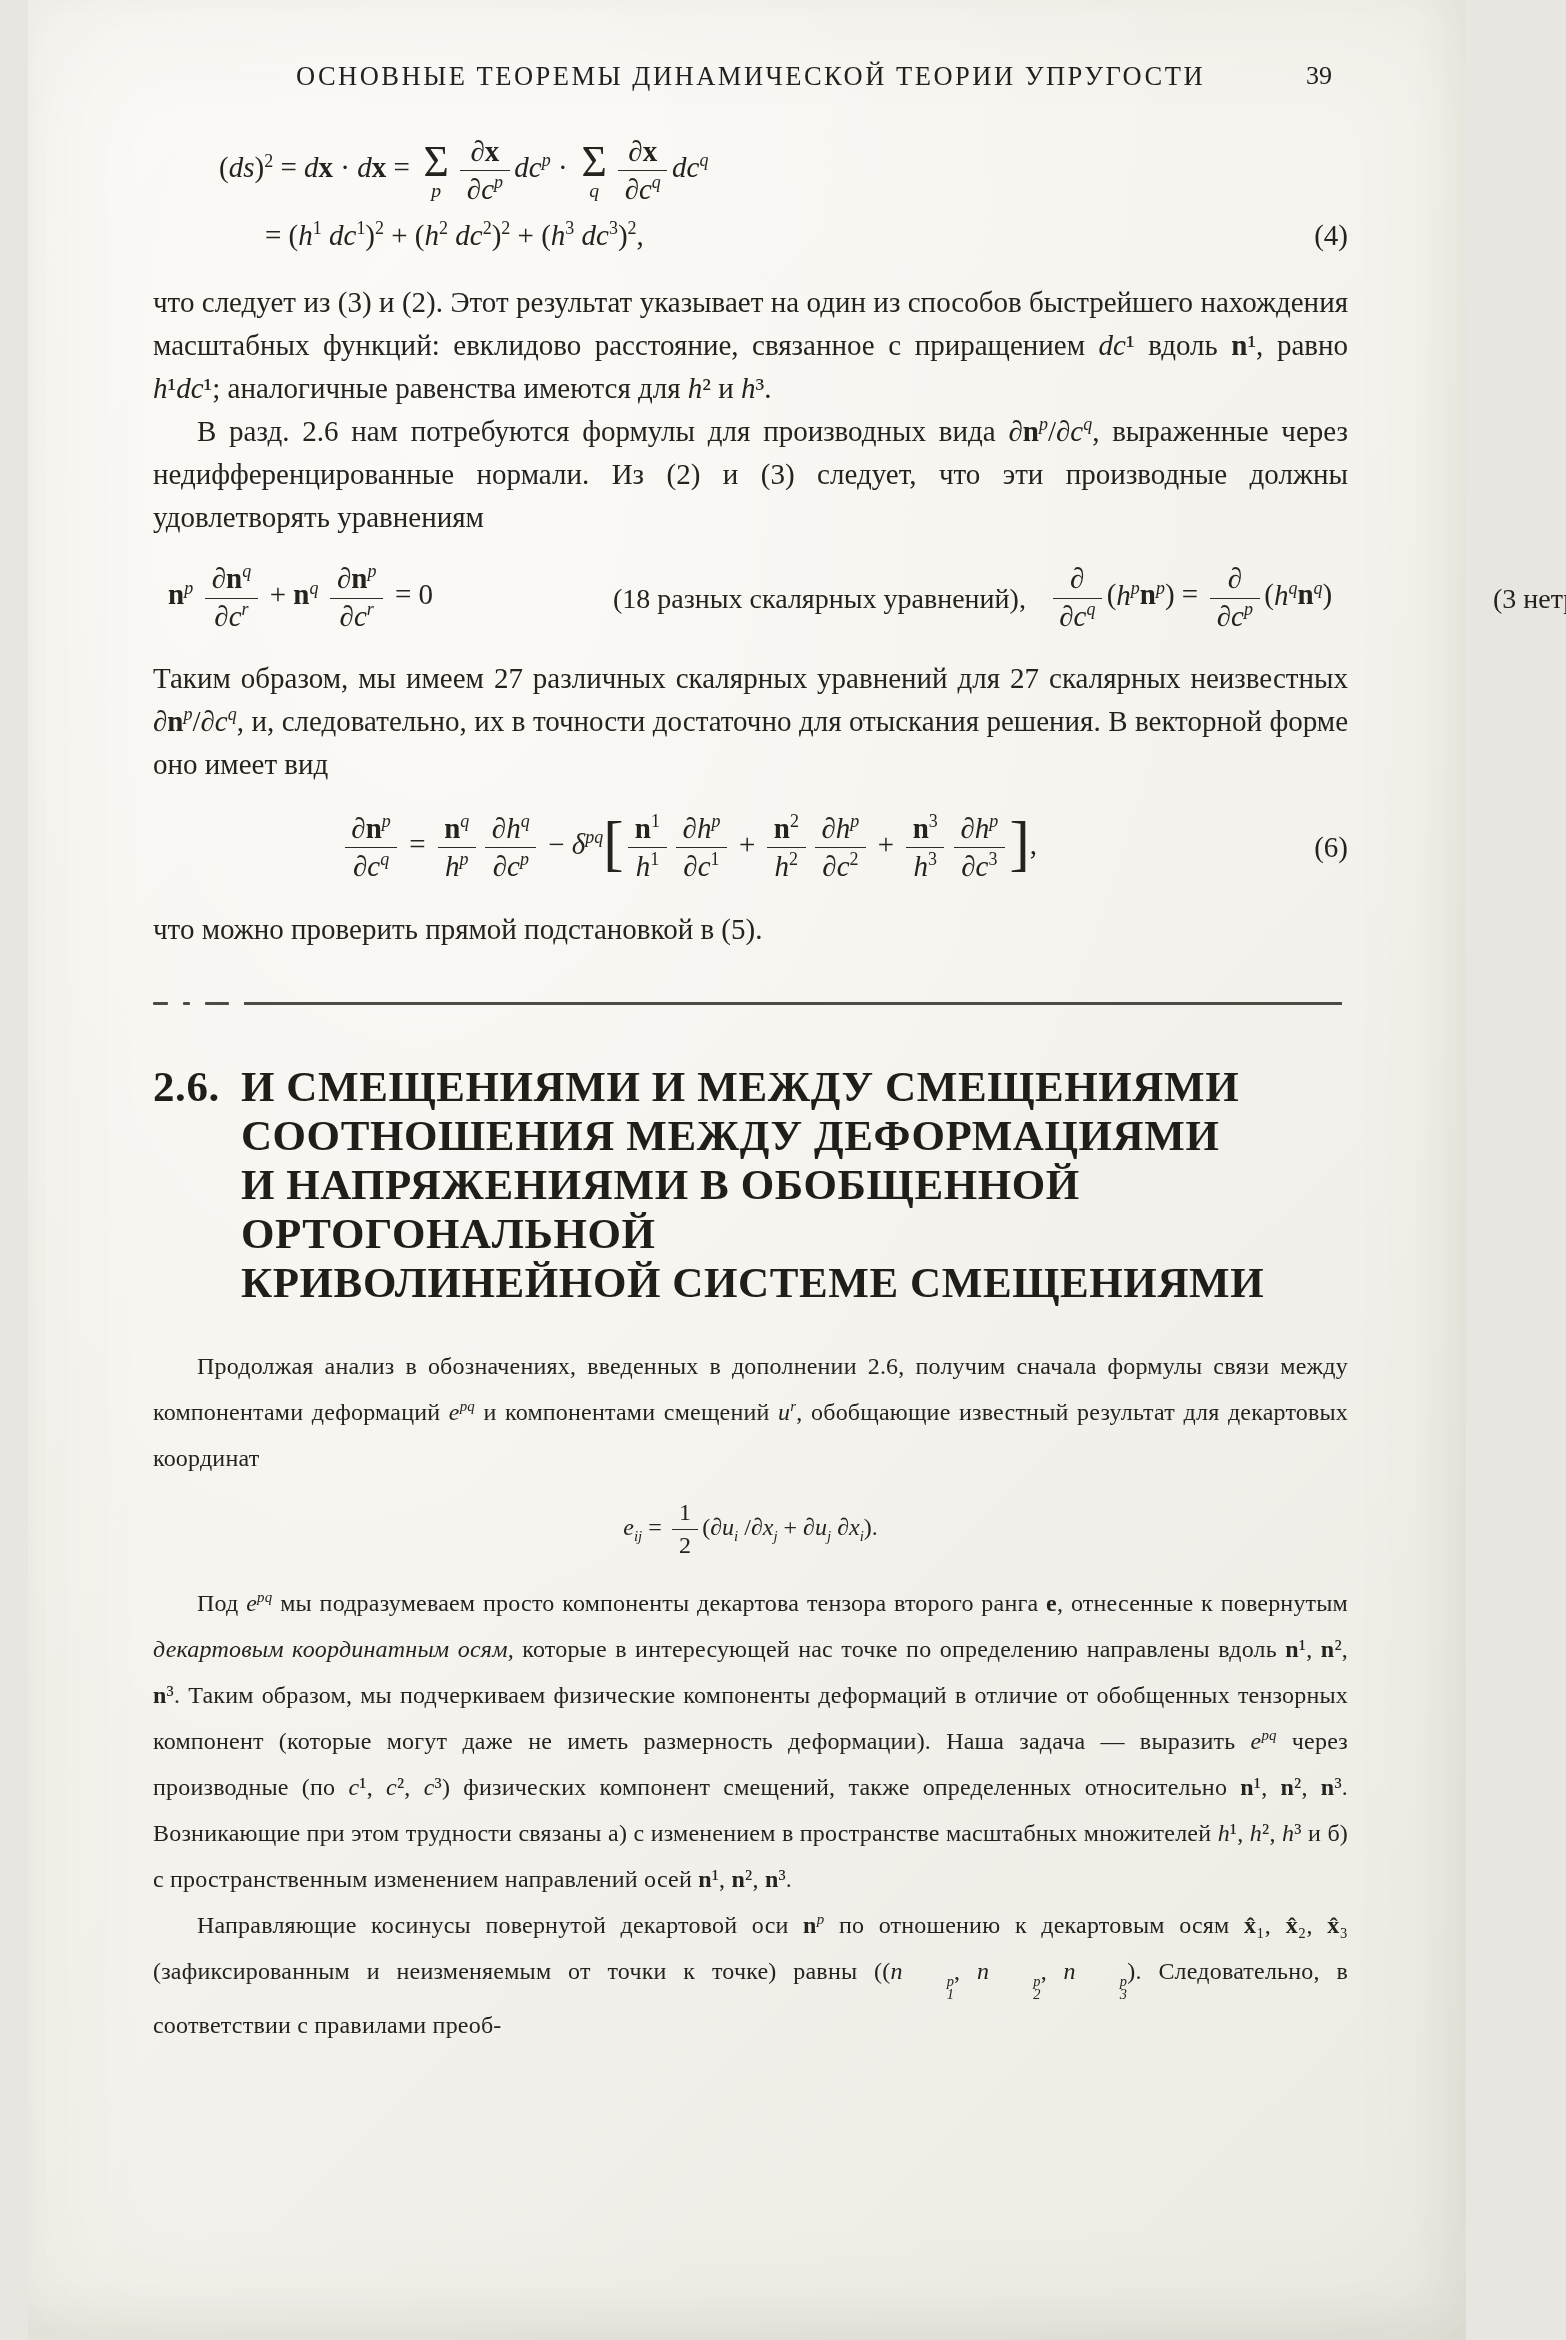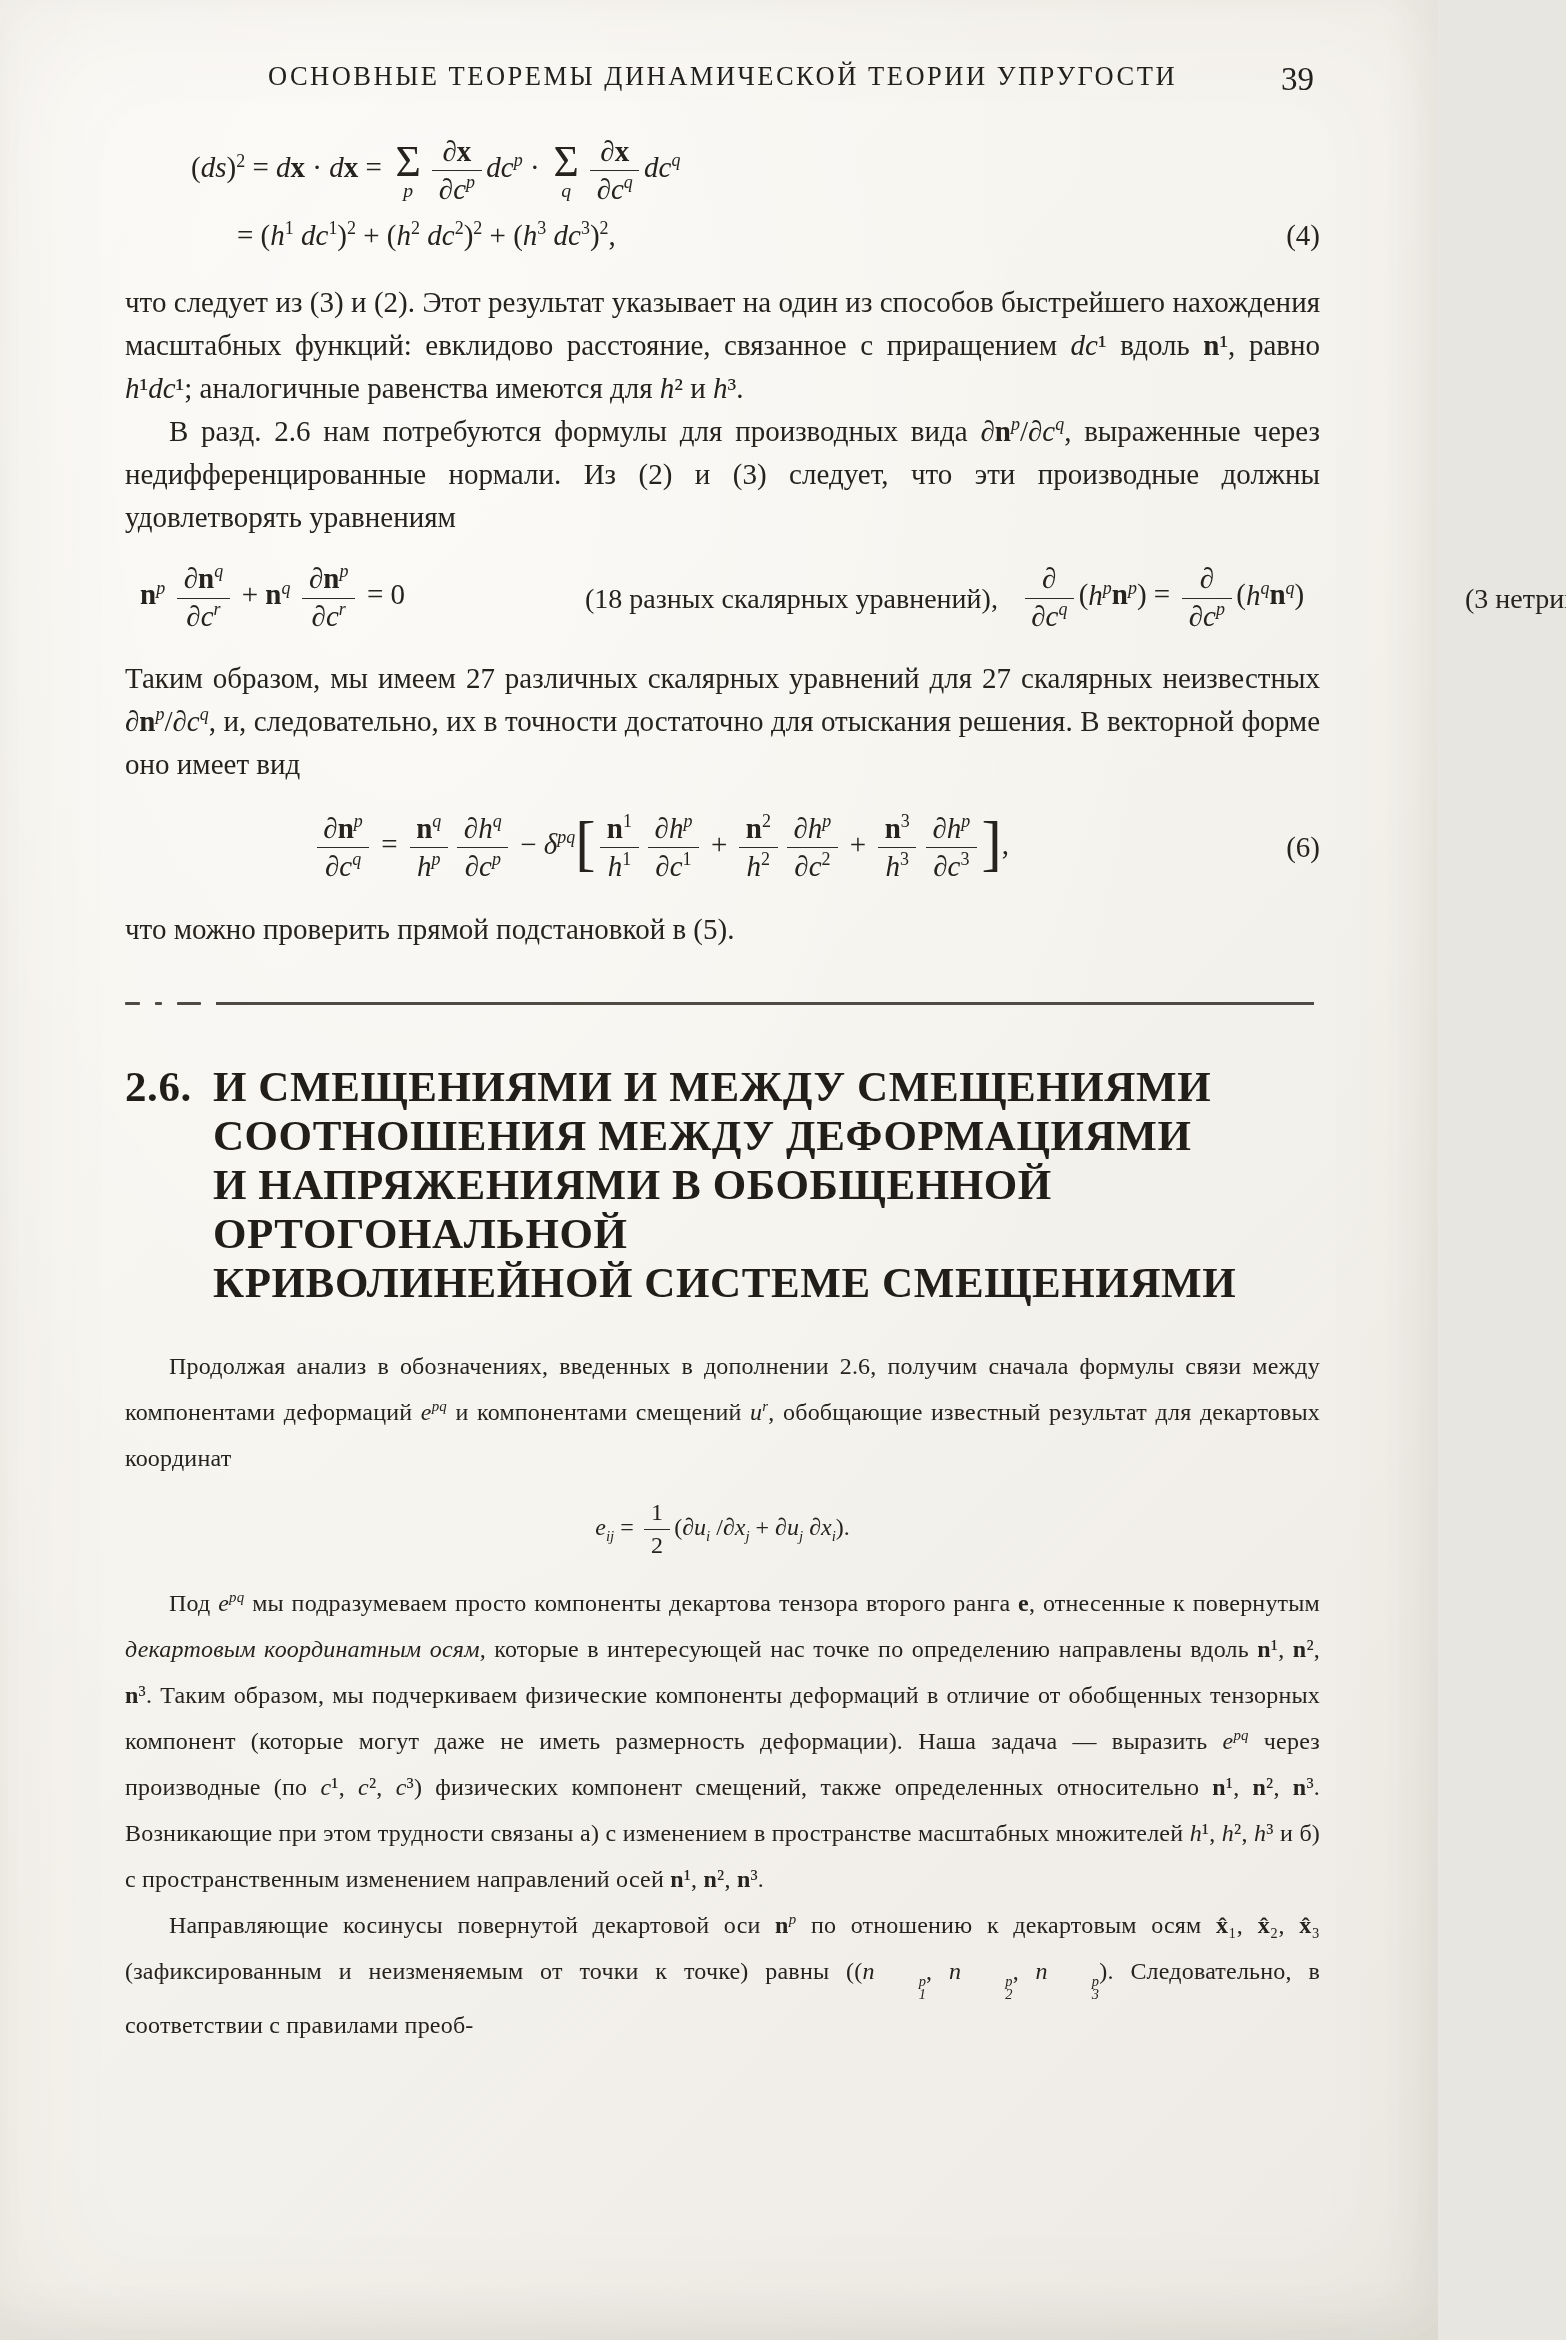--- a/index.html
+++ b/index.html
@@ -17,28 +17,29 @@
   }
   .scan{
     position:relative;box-sizing:border-box;
     width:1438px;height:2340px;
     padding:61px 118px 23px 125px;
     background:
       radial-gradient(ellipse at 28% 18%, rgba(255,255,255,0.55), rgba(255,255,255,0) 55%),
       linear-gradient(135deg,#f8f6f1 0%,#f4f2ec 55%,#eceae3 100%);
     background-color:var(--paper);
     box-shadow: inset 0 0 132px rgba(95,85,62,0.07), inset -15px -21px 45px rgba(70,60,45,0.06);
+    margin-left: 28px;
   }
 
   
   .running-head{
     position:relative;display:flex;justify-content:center;align-items:baseline;
     font-size:26.5px;letter-spacing:2.5px;margin-bottom:44px;color:#23211d;
   }
-  .head-page{position:absolute;right:6px;top:0;letter-spacing:0;font-size:33px;}
+  .head-page{position:absolute;right:16px;top:0;letter-spacing:0;font-size:26px;}
 
   
   .body-text{
     margin:0;text-align:justify;color:var(--ink);
   }
   .upper .body-text{font-size:29px;line-height:43px;}
   .lower .body-text{font-size:24px;line-height:46px;letter-spacing:0.2px;}
   .indent{text-indent:44px;}
   b{font-weight:700;}
   sup{font-size:0.62em;line-height:0;}

